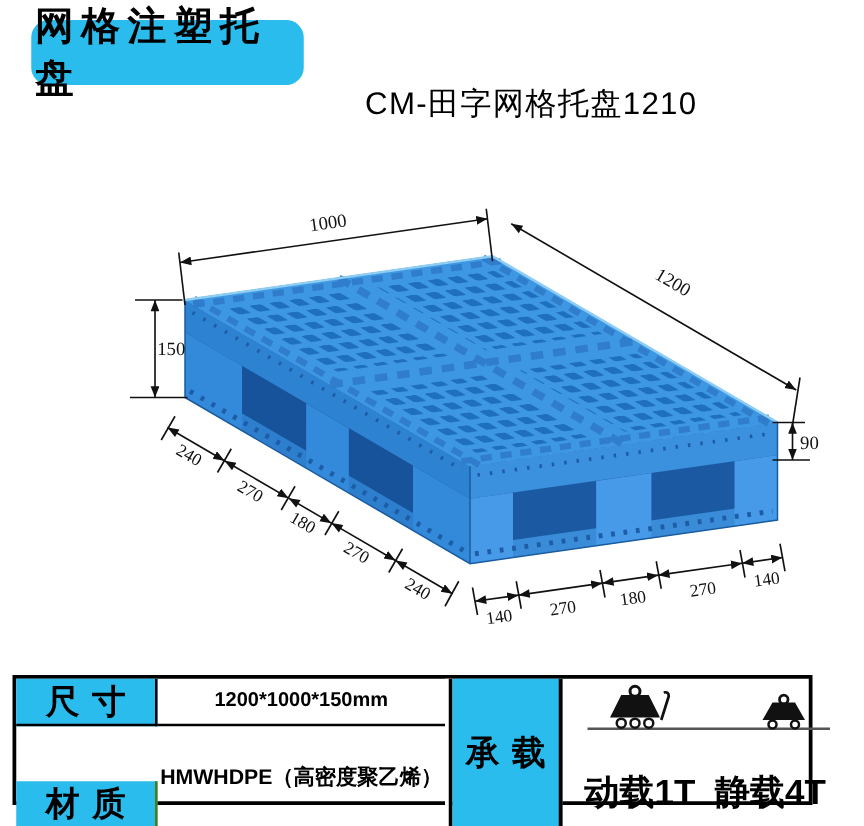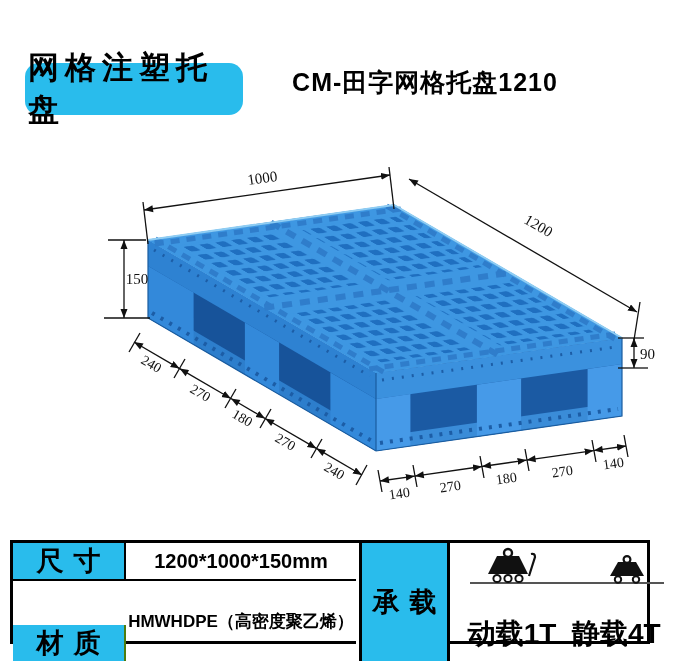--- a/index.html
+++ b/index.html
@@ -1,35 +1,35 @@
 <!DOCTYPE html>
 <html style="--accent: #29bcec; --pallet-blue: #3e97e2;"><head>
 <meta charset="utf-8">
 <style>
   html,body{margin:0;padding:0;background:#fff;}
   .page{position:relative;width:691px;height:661px;background:#fff;overflow:hidden;
         font-family:"Liberation Sans",sans-serif;}
   .badge{position:absolute;left:25px;top:16px;width:218px;height:52px;
          background:var(--accent,#29bcec);border-radius:14px;
-         display:flex;align-items:center;justify-content:center;margin-top:47px;}
+         display:flex;align-items:center;justify-content:center;}
   .badge span{font-family:"Liberation Serif",serif;font-weight:bold;font-size:31px;
               color:#000;letter-spacing:6px;transform:translateX(3px);}
   .title{position:absolute;left:260px;top:66px;width:330px;text-align:center;
-         font-size:25px;font-weight:bold;color:#000;letter-spacing:1px;}
+         font-size:25px;font-weight:normal;color:#000;letter-spacing:1px;}
   .diagram{position:absolute;left:0;top:0;width:691px;height:661px;}
 
   .spec-table{position:absolute;left:10px;top:540px;width:640px;height:104px;
               border:3px solid #000;display:grid;box-sizing:border-box;
               grid-template-columns:113px 230px 6px 88px 1fr;
               grid-template-rows:1fr 1fr;background:#fff;}
   .cell{display:flex;align-items:center;justify-content:center;box-sizing:border-box;}
   .head{background:var(--accent,#29bcec);font-family:"Liberation Serif",serif;
         font-weight:bold;font-size:27px;letter-spacing:10px;text-indent:10px;color:#000;}
   .c-size-l{grid-area:1/1/2/2;border-right:2px solid #000;border-bottom:2px solid #000;}
-  .c-size-v{grid-area:1/2/2/3;border-bottom:2px solid #000;font-weight:bold;font-size:20px;}
+  .c-size-v{grid-area:1/2/2/3;border-bottom:2px solid #000;font-weight:bold;font-size:16px;}
   .c-mat-l{grid-area:2/1/3/2;border-right:2px solid #4d7c0f;margin-top:44px;}
   .c-mat-v{grid-area:2/2/3/3;font-weight:bold;font-size:17px;}
   .c-gap{grid-area:1/3/3/4;background:#fff;border-right:3px solid #000;}
   .c-load{grid-area:1/4/3/5;border-right:3px solid #000;flex-direction:column;}
   .c-icons{grid-area:1/5/3/6;position:relative;}
   .c-icons svg{position:absolute;left:0;top:0;}
   .load-label{position:absolute;bottom:8px;font-weight:bold;font-size:28px;color:#000;}
   .load-label.dyn{left:12px;width:100px;text-align:center;}
   .load-label.sta{left:122px;width:100px;}
 </style>

